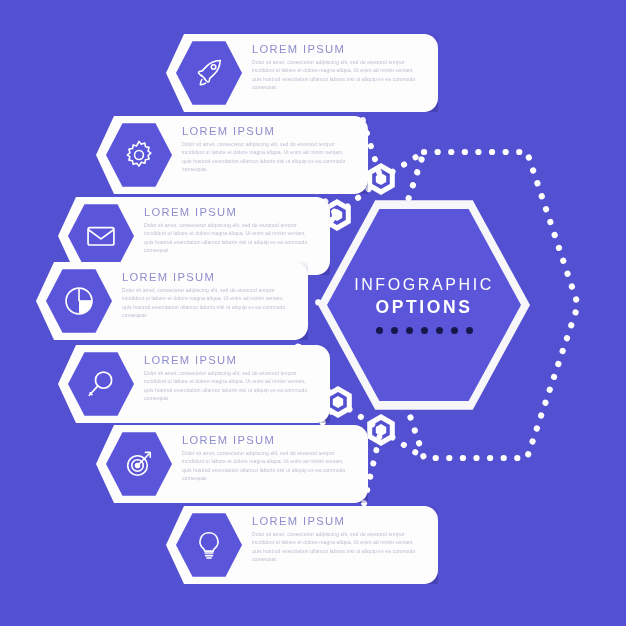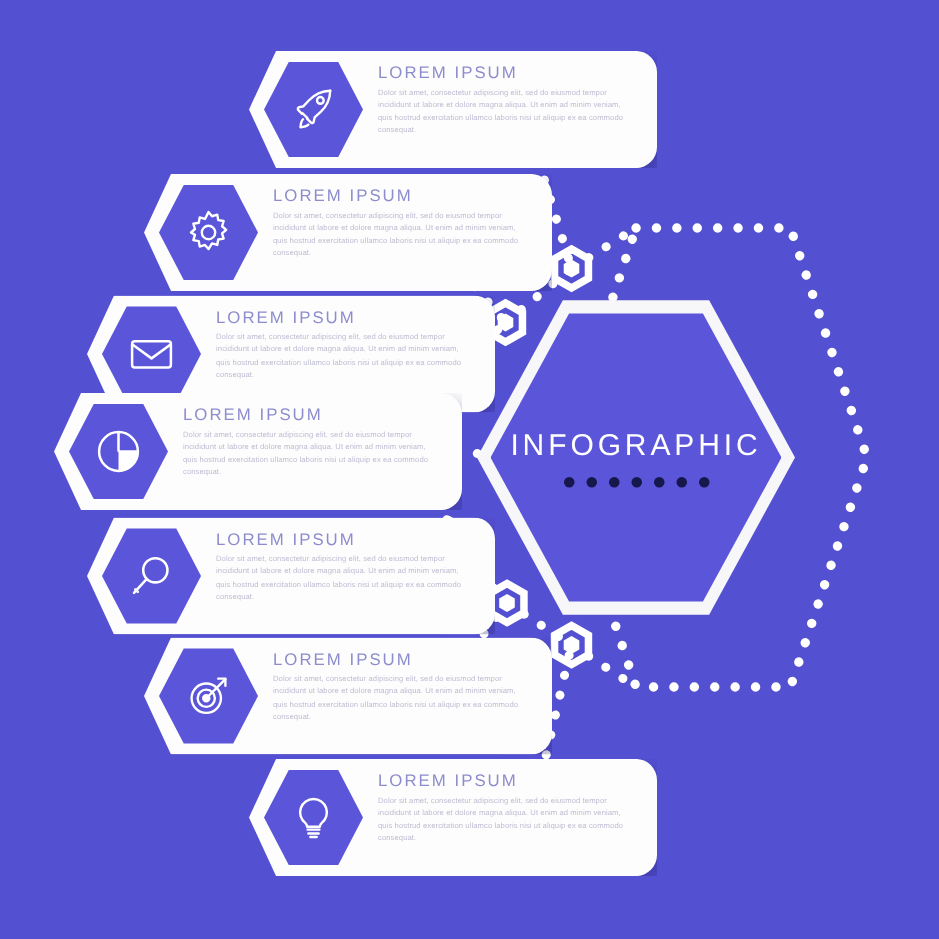--- a/index.html
+++ b/index.html
@@ -116,21 +116,21 @@
     height: 198px;
     background: #5b55da;
     -webkit-clip-path: polygon(27% 1.5%, 73% 1.5%, 100% 50%, 73% 98.5%, 27% 98.5%, 0 50%);
     clip-path: polygon(27% 1.5%, 73% 1.5%, 100% 50%, 73% 98.5%, 27% 98.5%, 0 50%);
     display: flex;
     flex-direction: column;
     align-items: center;
     justify-content: center;
   }
   #center-line1 {
-    font-size: 20px;
+    font-size: 16px;
     letter-spacing: 2.6px;
     color: #ffffff;
     font-weight: 300;
     margin: 0;
   }
   #center-line2 {
     font-size: 17.5px;
     letter-spacing: 2.6px;
     color: #ffffff;
     font-weight: 700;
@@ -189,20 +189,21 @@
       <use href="#node-hex" x="300" y="360"></use>
       <use href="#node-hex" x="338" y="402"></use>
       <use href="#node-hex" x="381" y="430"></use>
     </g>
   </svg>
 
   <div id="center-hex-wrap">
     <div id="center-hex-outer"></div>
     <div id="center-hex-inner">
       <div id="center-line1">INFOGRAPHIC</div>
+      <div id="center-line2">OPTIONS</div>
       <div id="center-dots">
           <i></i>
           <i></i>
           <i></i>
           <i></i>
           <i></i>
           <i></i>
           <i></i>
         </div>
     </div>

